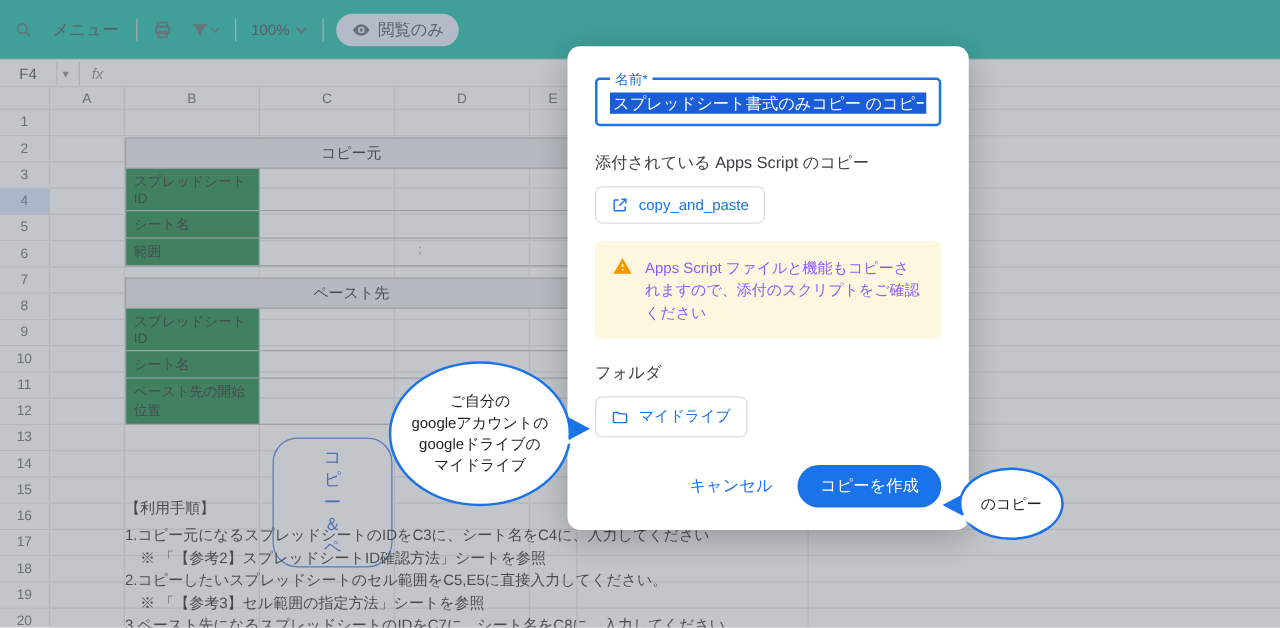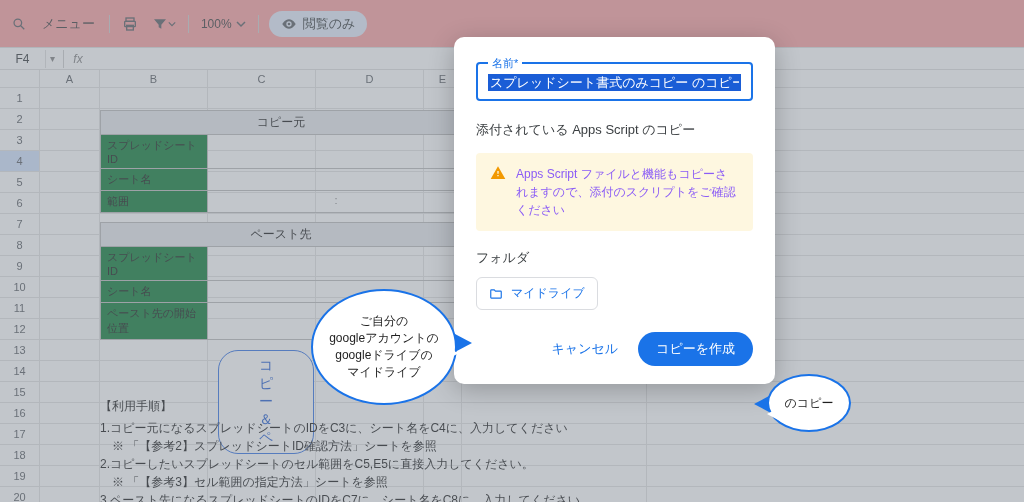--- a/index.html
+++ b/index.html
@@ -1,19 +1,19 @@
 <!DOCTYPE html>
 <html><head>
 <meta charset="utf-8">
 <style>
 * { box-sizing: border-box; margin: 0; padding: 0; }
 body { font-family: 'Hiragino Sans', 'Meiryo', Arial, sans-serif; font-size: 12px; background: #fff; width: 1024px; height: 502px; overflow: hidden; position: relative; }
 
 
-.toolbar { height: 48px; background: #fca5a5; display: flex; align-items: center; padding: 0 6px; gap: 2px; border-bottom: 1px solid #e0e0e0; }
+.toolbar { height: 48px; background: #14b8a6; display: flex; align-items: center; padding: 0 6px; gap: 2px; border-bottom: 1px solid #e0e0e0; }
 .tbtn { display: flex; align-items: center; justify-content: center; height: 24px; border-radius: 4px; padding: 0 6px; cursor: pointer; color: #444; }
 .tbtn svg { display: block; }
 .tmenu { font-size: 13px; color: #444; padding: 0 8px; }
 .zoom { font-size: 12px; padding: 0 6px; color: #444; }
 .vdiv { width: 1px; height: 18px; background: #cfcfcf; margin: 0 4px; }
 .viewonly-chip { display: flex; align-items: center; gap: 6px; background: #e4ecf9; border-radius: 16px; padding: 4px 12px; font-size: 13px; color: #3c4043; margin-left: 4px; }
 .viewonly-chip svg { width: 16px; height: 16px; }
 
 
 .fxrow { height: 22px; background: #fff; display: flex; align-items: center; border-bottom: 1px solid #e0e0e0; }
@@ -382,20 +382,28 @@
 <div class="overlay"></div>
 
 <div class="modal">
 
   <div class="field-wrap">
     <span class="field-label">名前*</span>
     <input class="field-input" value="スプレッドシート書式のみコピー のコピー" style="background: rgb(26, 93, 214); color: rgb(255, 255, 255);">
   </div>
 
   <div class="section-title">添付されている Apps Script のコピー</div>
+  <div class="chip">
+    <svg viewBox="0 0 24 24" fill="none" stroke="#1a73e8" stroke-width="2">
+        <path d="M14 4h6v6"></path>
+        <path d="M20 4l-9 9"></path>
+        <path d="M19 14v5a1 1 0 01-1 1H5a1 1 0 01-1-1V6a1 1 0 011-1h5"></path>
+      </svg>
+    <span>copy_and_paste</span>
+  </div>
 
   <div class="warn-box">
     <span class="ico">
       <svg width="16" height="16" viewBox="0 0 24 24" fill="#f29900">
           <path d="M12 2L1 21h22L12 2zm1 15h-2v-2h2v2zm0-4h-2V9h2v4z"></path>
         </svg>
     </span>
     <span>Apps Script ファイルと機能もコピーされますので、添付のスクリプトをご確認ください</span>
   </div>
 

